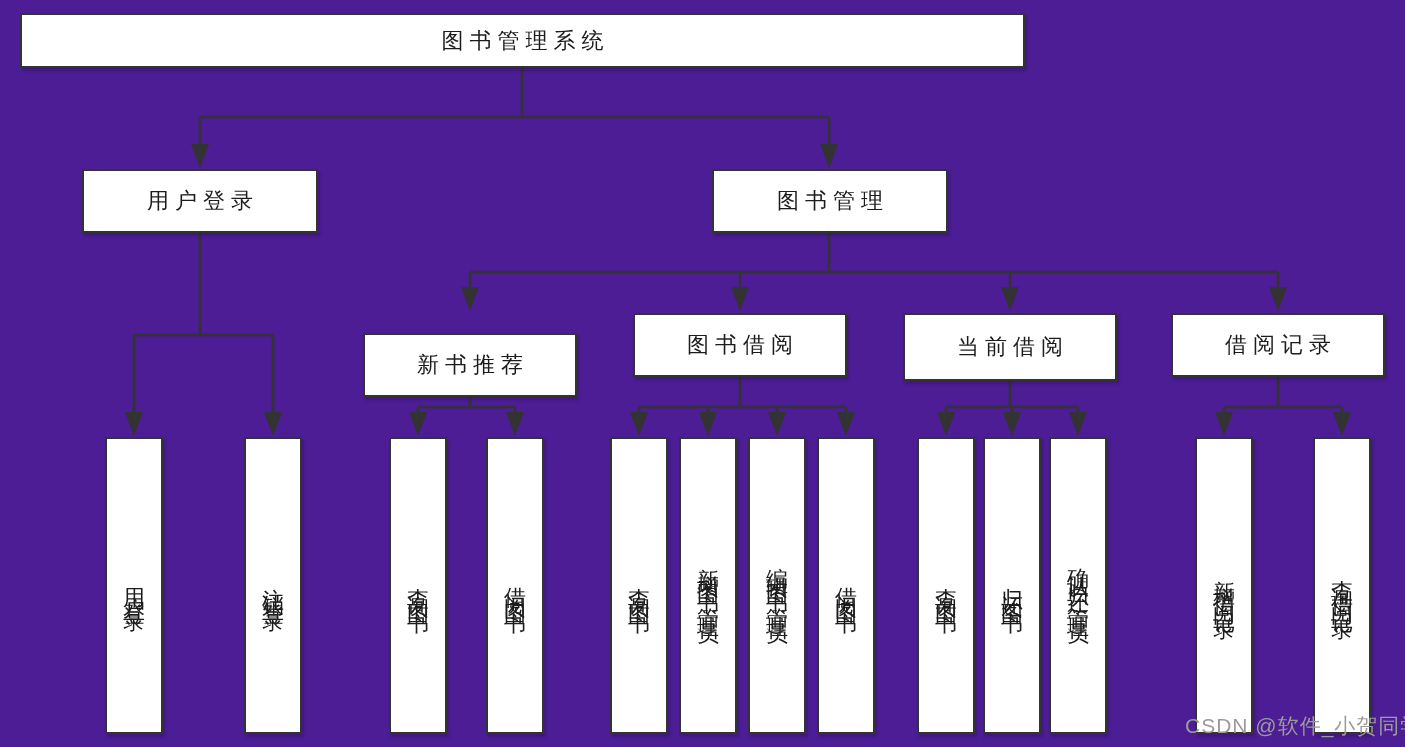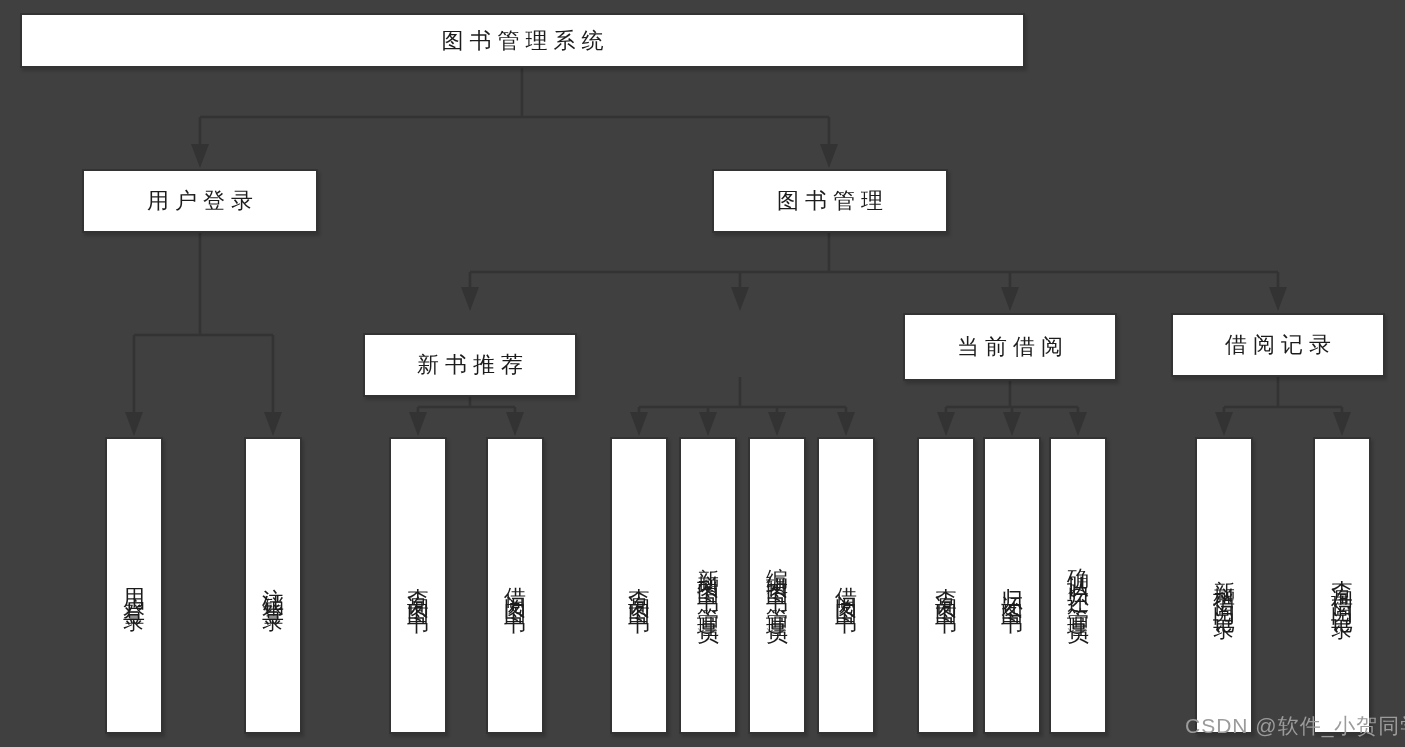--- a/index.html
+++ b/index.html
@@ -5,21 +5,21 @@
   html, body {
     margin: 0;
     padding: 0;
     background: #ffffff;
     font-family: "Liberation Sans", sans-serif;
   }
   .canvas {
     position: relative;
     width: 1405px;
     height: 747px;
-    background: #404040;
+    background: #4c1d95;
     overflow: hidden;
   }
   .connectors {
     position: absolute;
     left: 0;
     top: 0;
     z-index: 1;
   }
   .node {
     position: absolute;
@@ -104,20 +104,21 @@
       <polygon points="1333,412 1351,412 1342,436"></polygon>
     </g>
   </svg>
 
   <div class="node hbox" style="left:20px; top:13px; width:1005px; height:55px;">图书管理系统</div>
 
   <div class="node hbox" style="left:82px; top:169px; width:236px; height:64px;">用户登录</div>
   <div class="node hbox" style="left:712px; top:169px; width:236px; height:64px;">图书管理</div>
 
   <div class="node hbox" style="left:363px; top:313px; width:214px; height:64px;margin-top:20px;">新书推荐</div>
+  <div class="node hbox" style="left:633px; top:313px; width:214px; height:64px;">图书借阅</div>
   <div class="node hbox" style="left:903px; top:313px; width:214px; height:68px;text-align:right;">当前借阅</div>
   <div class="node hbox" style="left:1171px; top:313px; width:214px; height:64px;">借阅记录</div>
 
   <div class="node vbox" style="left:105px;">用户登录</div>
   <div class="node vbox" style="left:244px;">注销登录</div>
 
   <div class="node vbox" style="left:389px;">查询图书</div>
   <div class="node vbox" style="left:486px;">借阅图书</div>
 
   <div class="node vbox" style="left:610px;">查询图书</div>

